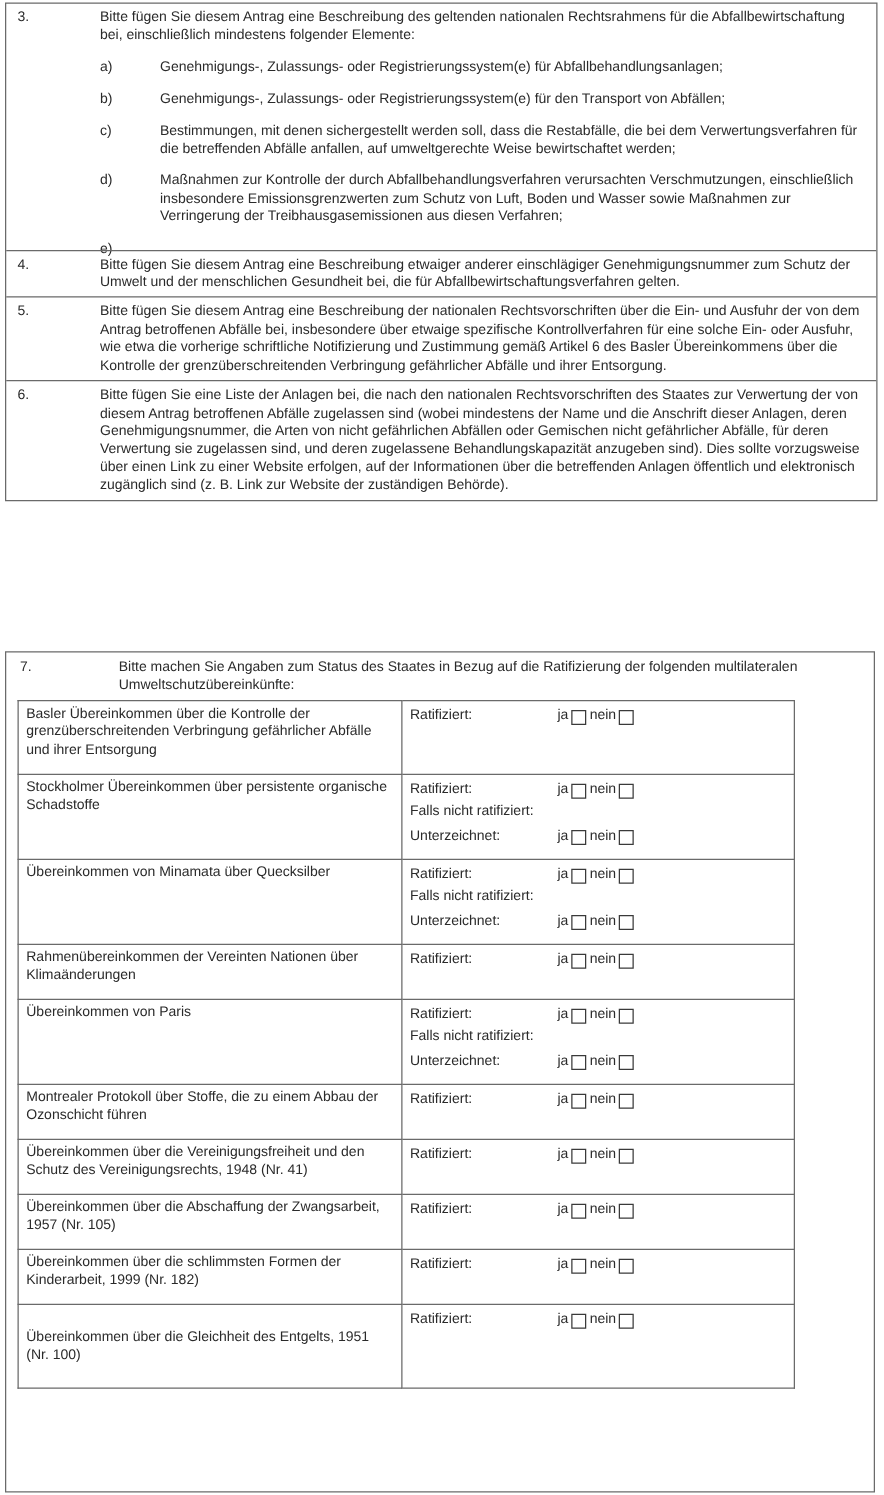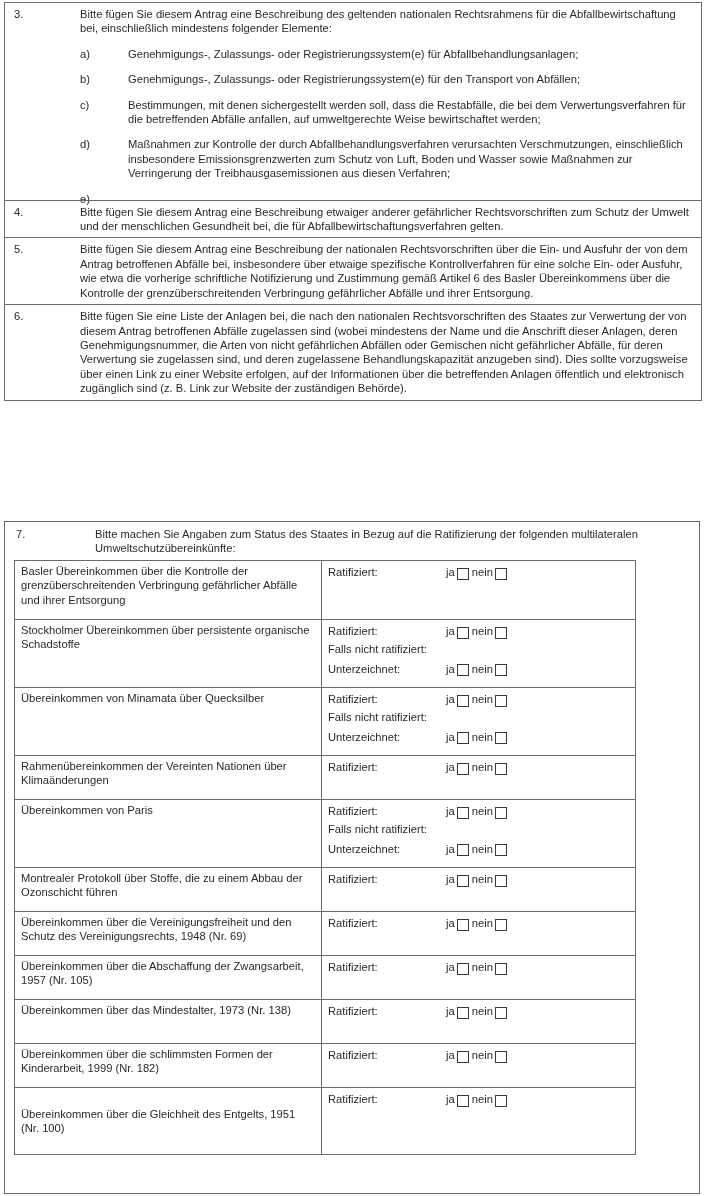--- a/index.html
+++ b/index.html
@@ -68,21 +68,21 @@
     <div class="sub">
         <span class="lbl">d)</span>
         <div class="stxt">Maßnahmen zur Kontrolle der durch Abfallbehandlungsverfahren verursachten Verschmutzungen, einschließlich insbesondere Emissionsgrenzwerten zum Schutz von Luft, Boden und Wasser sowie Maßnahmen zur Verringerung der Treibhausgasemissionen aus diesen Verfahren;</div>
       </div>
     <div class="sub">
         <span class="lbl">e)</span>
       </div>
   </div>
   <div class="sec">
     <span class="num">4.</span>
-    <div class="txt">Bitte fügen Sie diesem Antrag eine Beschreibung etwaiger anderer gefährlicher Rechtsvorschriften zum Schutz der Umwelt und der menschlichen Gesundheit bei, die für Abfallbewirtschaftungsverfahren gelten.</div>
+    <div class="txt">Bitte fügen Sie diesem Antrag eine Beschreibung etwaiger anderer einschlägiger Genehmigungsnummer zum Schutz der Umwelt und der menschlichen Gesundheit bei, die für Abfallbewirtschaftungsverfahren gelten.</div>
   </div>
   <div class="sec">
     <span class="num">5.</span>
     <div class="txt">Bitte fügen Sie diesem Antrag eine Beschreibung der nationalen Rechtsvorschriften über die Ein- und Ausfuhr der von dem Antrag betroffenen Abfälle bei, insbesondere über etwaige spezifische Kontrollverfahren für eine solche Ein- oder Ausfuhr, wie etwa die vorherige schriftliche Notifizierung und Zustimmung gemäß Artikel 6 des Basler Übereinkommens über die Kontrolle der grenzüberschreitenden Verbringung gefährlicher Abfälle und ihrer Entsorgung.</div>
   </div>
   <div class="sec">
     <span class="num">6.</span>
     <div class="txt">Bitte fügen Sie eine Liste der Anlagen bei, die nach den nationalen Rechtsvorschriften des Staates zur Verwertung der von diesem Antrag betroffenen Abfälle zugelassen sind (wobei mindestens der Name und die Anschrift dieser Anlagen, deren Genehmigungsnummer, die Arten von nicht gefährlichen Abfällen oder Gemischen nicht gefährlicher Abfälle, für deren Verwertung sie zugelassen sind, und deren zugelassene Behandlungskapazität anzugeben sind). Dies sollte vorzugsweise über einen Link zu einer Website erfolgen, auf der Informationen über die betreffenden Anlagen öffentlich und elektronisch zugänglich sind (z. B. Link zur Website der zuständigen Behörde).</div>
   </div>
 </div>
@@ -206,49 +206,35 @@
               <span class="opt">
                 <span>ja</span>
                 <span class="cb"></span>
                 <span>nein</span>
                 <span class="cb"></span>
               </span>
             </div>
           </td>
         </tr>
         <tr style="height: 44px;">
-          <td class="name">Übereinkommen über die Vereinigungsfreiheit und den Schutz des Vereinigungsrechts, 1948 (Nr. 69)</td>
+          <td class="name">Übereinkommen über die Vereinigungsfreiheit und den Schutz des Vereinigungsrechts, 1948 (Nr. 41)</td>
           <td>
             <div class="line">
               <span class="k">Ratifiziert:</span>
               <span class="opt">
                 <span>ja</span>
                 <span class="cb"></span>
                 <span>nein</span>
                 <span class="cb"></span>
               </span>
             </div>
           </td>
         </tr>
         <tr style="height: 44px;">
           <td class="name">Übereinkommen über die Abschaffung der Zwangsarbeit, 1957 (Nr. 105)</td>
-          <td>
-            <div class="line">
-              <span class="k">Ratifiziert:</span>
-              <span class="opt">
-                <span>ja</span>
-                <span class="cb"></span>
-                <span>nein</span>
-                <span class="cb"></span>
-              </span>
-            </div>
-          </td>
-        </tr>
-        <tr style="height: 44px;">
-          <td class="name">Übereinkommen über das Mindestalter, 1973 (Nr. 138)</td>
           <td>
             <div class="line">
               <span class="k">Ratifiziert:</span>
               <span class="opt">
                 <span>ja</span>
                 <span class="cb"></span>
                 <span>nein</span>
                 <span class="cb"></span>
               </span>
             </div>

